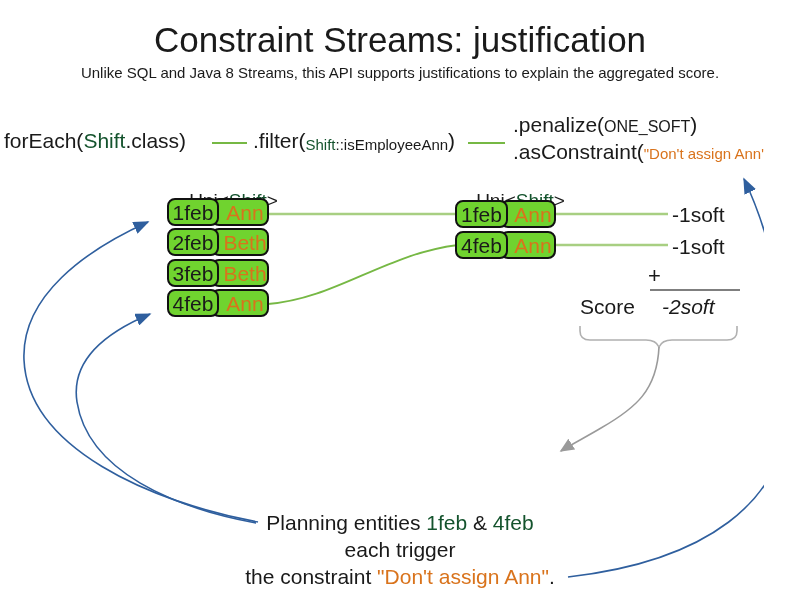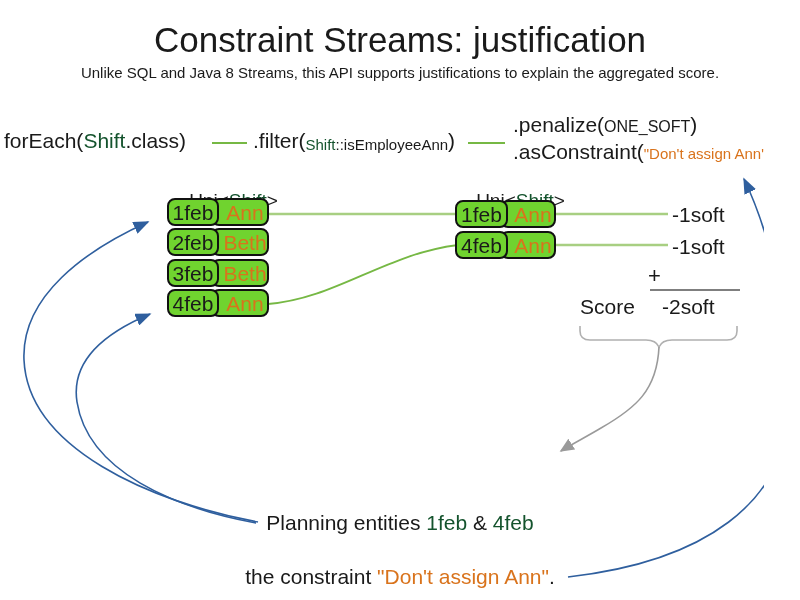--- a/index.html
+++ b/index.html
@@ -104,22 +104,23 @@
   <div class="ebox name" style="left:500px; top:200px; width:56px;">Ann</div>
   <div class="ebox date" style="left:455px; top:200px; width:53px;">1feb</div>
   <div class="ebox name" style="left:500px; top:231px; width:56px;">Ann</div>
   <div class="ebox date" style="left:455px; top:231px; width:53px;">4feb</div>
 
   <div class="abs penalty" style="left:672px; top:203px;">-1soft</div>
   <div class="abs penalty" style="left:672px; top:235px;">-1soft</div>
 
   <div class="abs plus" style="left:648px; top:263px;">+</div>
   <div class="abs scorelbl" style="left:580px; top:295px;">Score</div>
-  <div class="abs scorelbl" style="left:662px; top:295px;">-2soft</div>
+  <div class="abs scorelbl" style="left:662px; top:295px;font-style:italic;">-2soft</div>
 
   <div class="abs ctr expline" style="top:511px;">
     <span>Planning entities </span><span class="tgreen">1feb</span><span> &amp; </span><span class="tgreen">4feb</span>
   </div>
+  <div class="abs ctr expline" style="top:538px;">each trigger</div>
   <div class="abs ctr expline" style="top:565px;">
     <span>the constraint </span><span class="orange">"Don't assign Ann"</span><span>.</span>
   </div>
 
 </div>
 
 </body></html>

